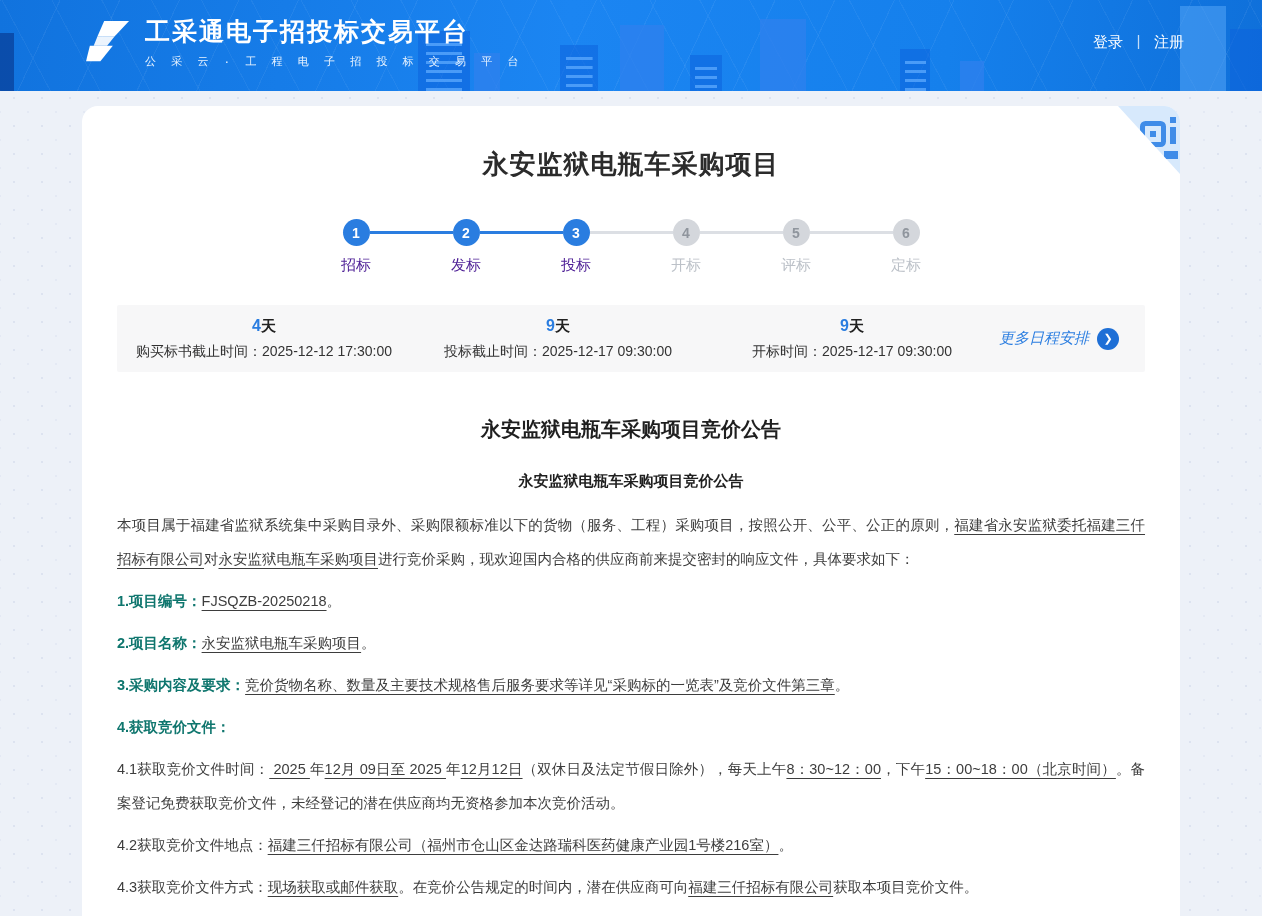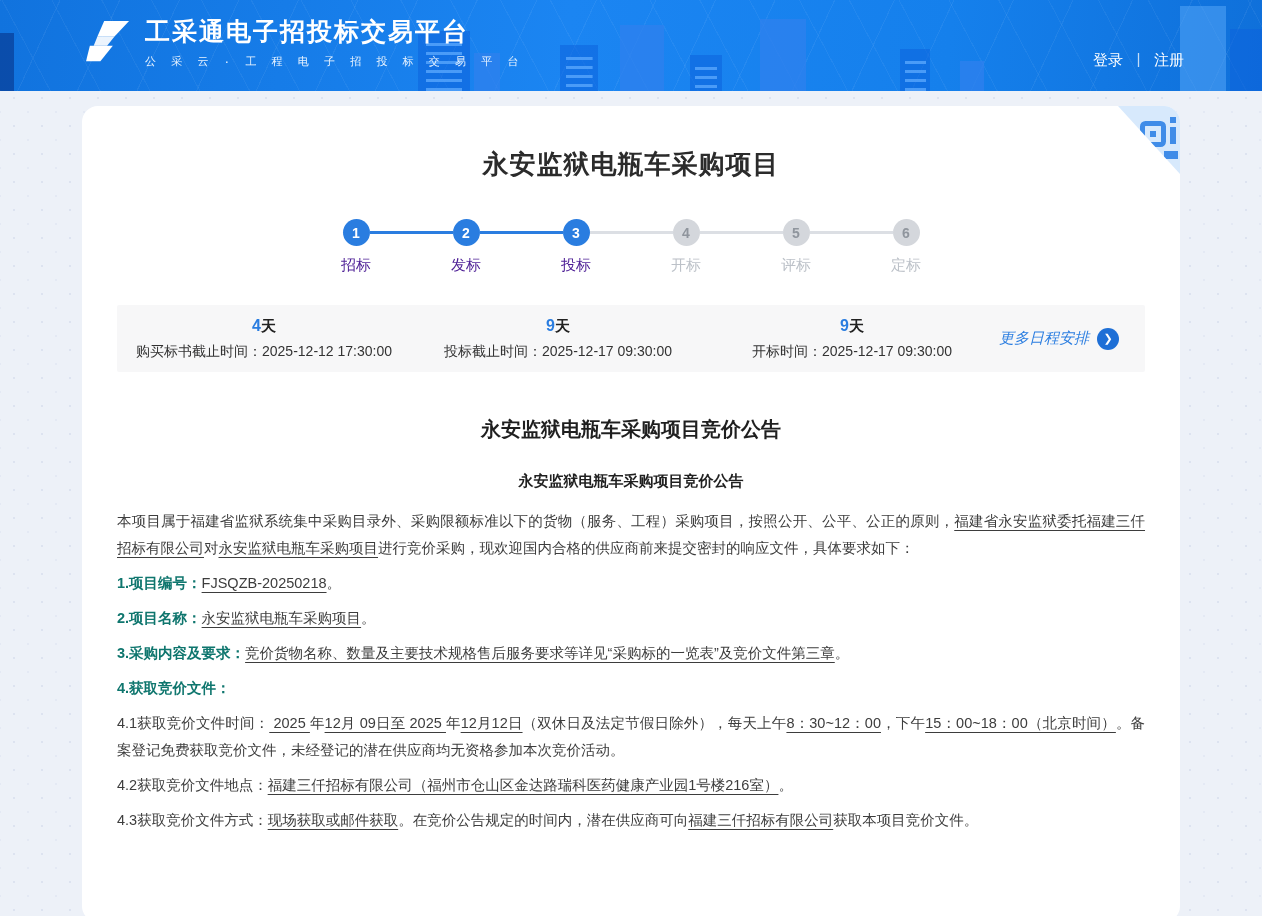--- a/index.html
+++ b/index.html
@@ -31,21 +31,21 @@
   .bldg.win {
     background-image:repeating-linear-gradient(to bottom, rgba(80,160,250,.9) 0 3px, transparent 3px 9px);
     background-size:70% 100%; background-repeat:no-repeat; background-position:center 12px;
   }
   .bldg.light { background:rgba(47,128,238,.75); }
   .brand { position:absolute; left:86px; top:15px; display:flex; align-items:center; gap:13px; z-index:2; }
   .brand-mark { width:46px; height:44px; flex-shrink:0; }
   .brand-lines { display:flex; flex-direction:column; }
   .brand-row { display:flex; align-items:baseline; color:#fff; font-weight:700; font-size:25px; letter-spacing:2px; white-space:nowrap; }
   .brand-sub { color:#eaf4ff; font-size:11px; letter-spacing:4.3px; margin-top:6px; white-space:nowrap; }
-  .auth { position:absolute; right:78px; top:51px; z-index:2; color:#fff; font-size:15px; display:flex; align-items:center; gap:11px; }
+  .auth { position:absolute; right:78px; top:33px; z-index:2; color:#fff; font-size:15px; display:flex; align-items:center; gap:11px; }
   .auth span { cursor:pointer; }
   .auth .sep { opacity:.75; cursor:default; }
 
   
   .card {
     position:relative; width:1098px; margin:15px auto 0;
     background:#fff; border-radius:16px; overflow:hidden;
     min-height:816px;
   }
   .corner-fold {
@@ -86,21 +86,21 @@
   .side-rail { position:absolute; right:-1px; top:0; width:1px; height:76px; background:#e3e7ee; }
   .side-dot { position:absolute; right:-6px; top:48px; width:9px; height:9px; border-radius:50%; background:#7ab4ea; box-shadow:0 0 0 3px rgba(122,180,234,.28); }
   .side-item { height:34px; line-height:34px; padding-left:13px; font-size:15px; color:#3c3c3c; margin-bottom:9px; border-radius:3px; background:#dcdcdc; cursor:pointer; }
   .side-item.active { background:#f2f9fe; margin-bottom:5px; }
   .side-count { color:#f05a5a; }
   .side-date { height:30px; line-height:30px; text-align:center; background:#e0effc; color:#2a7de0; font-size:14.5px; border-radius:3px; margin-bottom:11px; cursor:pointer; }
 
   .content { flex:1; min-width:0; padding-bottom:40px; }
   .article-title { font-size:20px; font-weight:700; text-align:center; color:#1f1f1f; margin:1px 0 29px; }
   .article-subtitle { font-size:15px; font-weight:700; text-align:center; color:#1f1f1f; margin:0 0 17px; }
-  .article-p { font-size:14.5px; line-height:27px; color:#3d3d3d; text-align:justify; margin:0 0 8px; }
+  .article-p { font-size:14.5px; line-height:34px; color:#3d3d3d; text-align:justify; margin:0 0 8px; }
   .seg-b { font-weight:700; color:#0f766e; }
   .seg-u { text-decoration:underline; text-underline-offset:3.5px; }
 </style>
 </head>
 <body>
 
 <div class="header">
   <div class="bldg win" style="left:418px;width:52px;height:60px;"></div>
   <div class="bldg light" style="left:474px;width:26px;height:38px;"></div>
   <div class="bldg win" style="left:560px;width:38px;height:46px;"></div>

